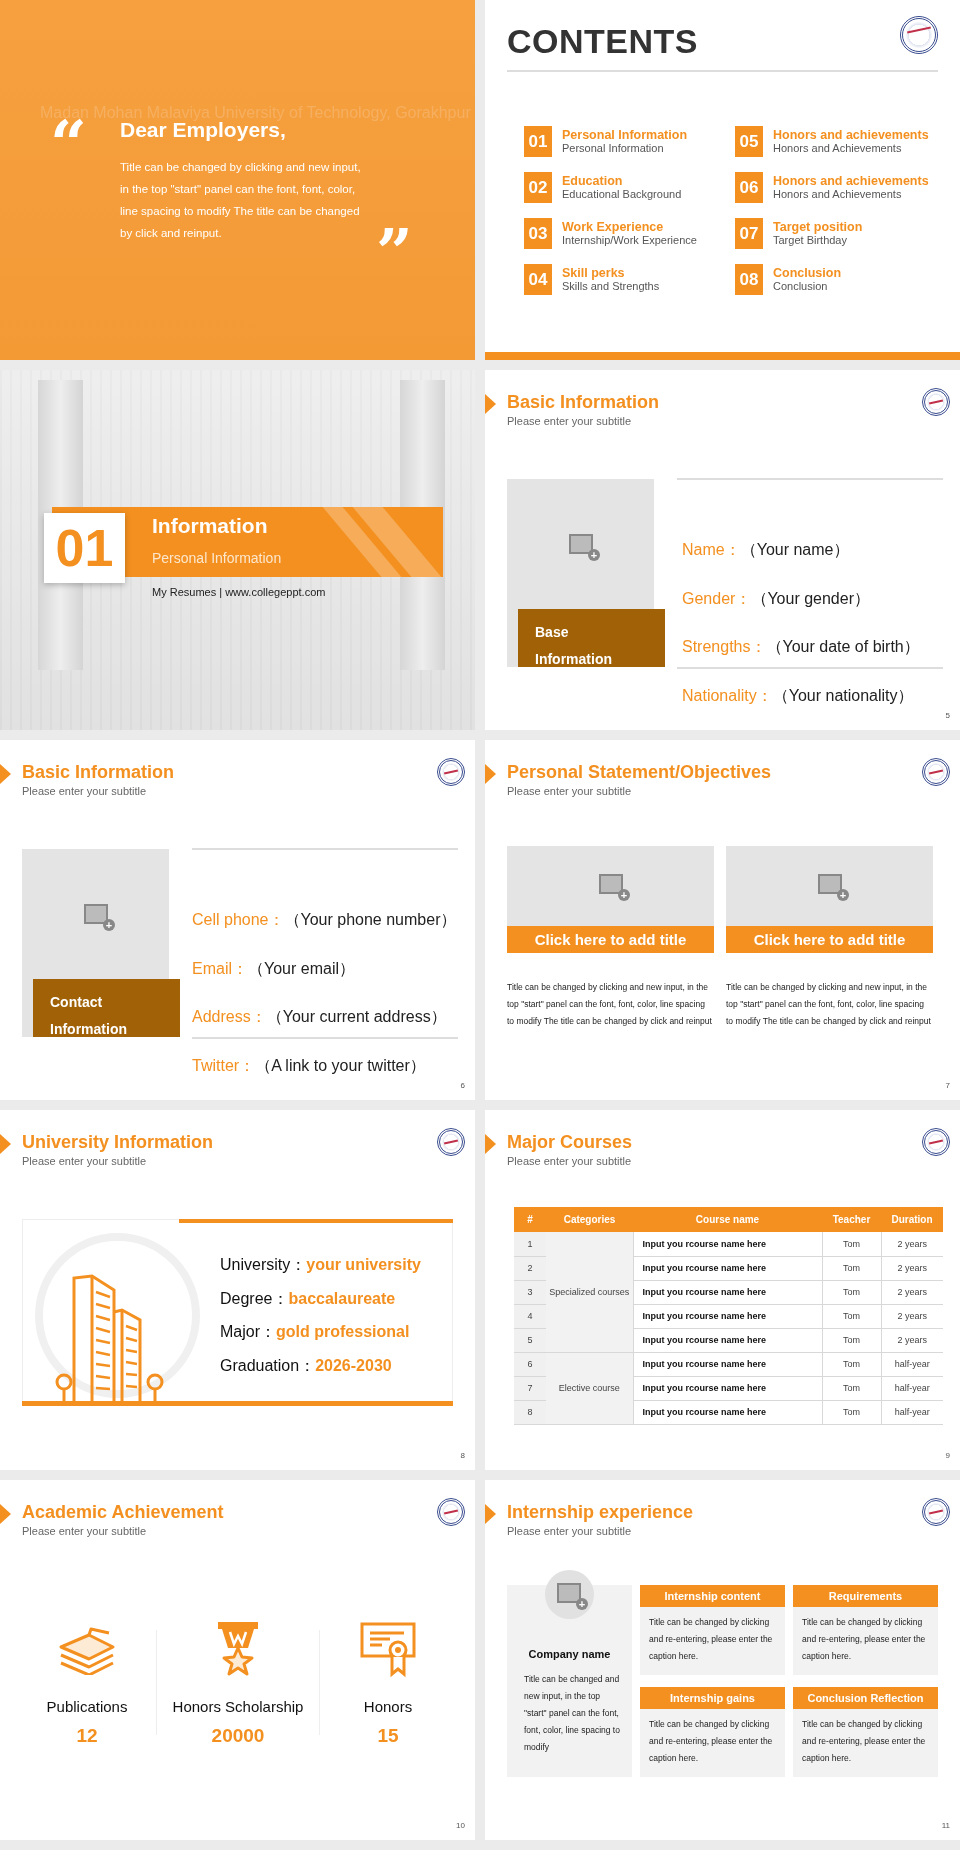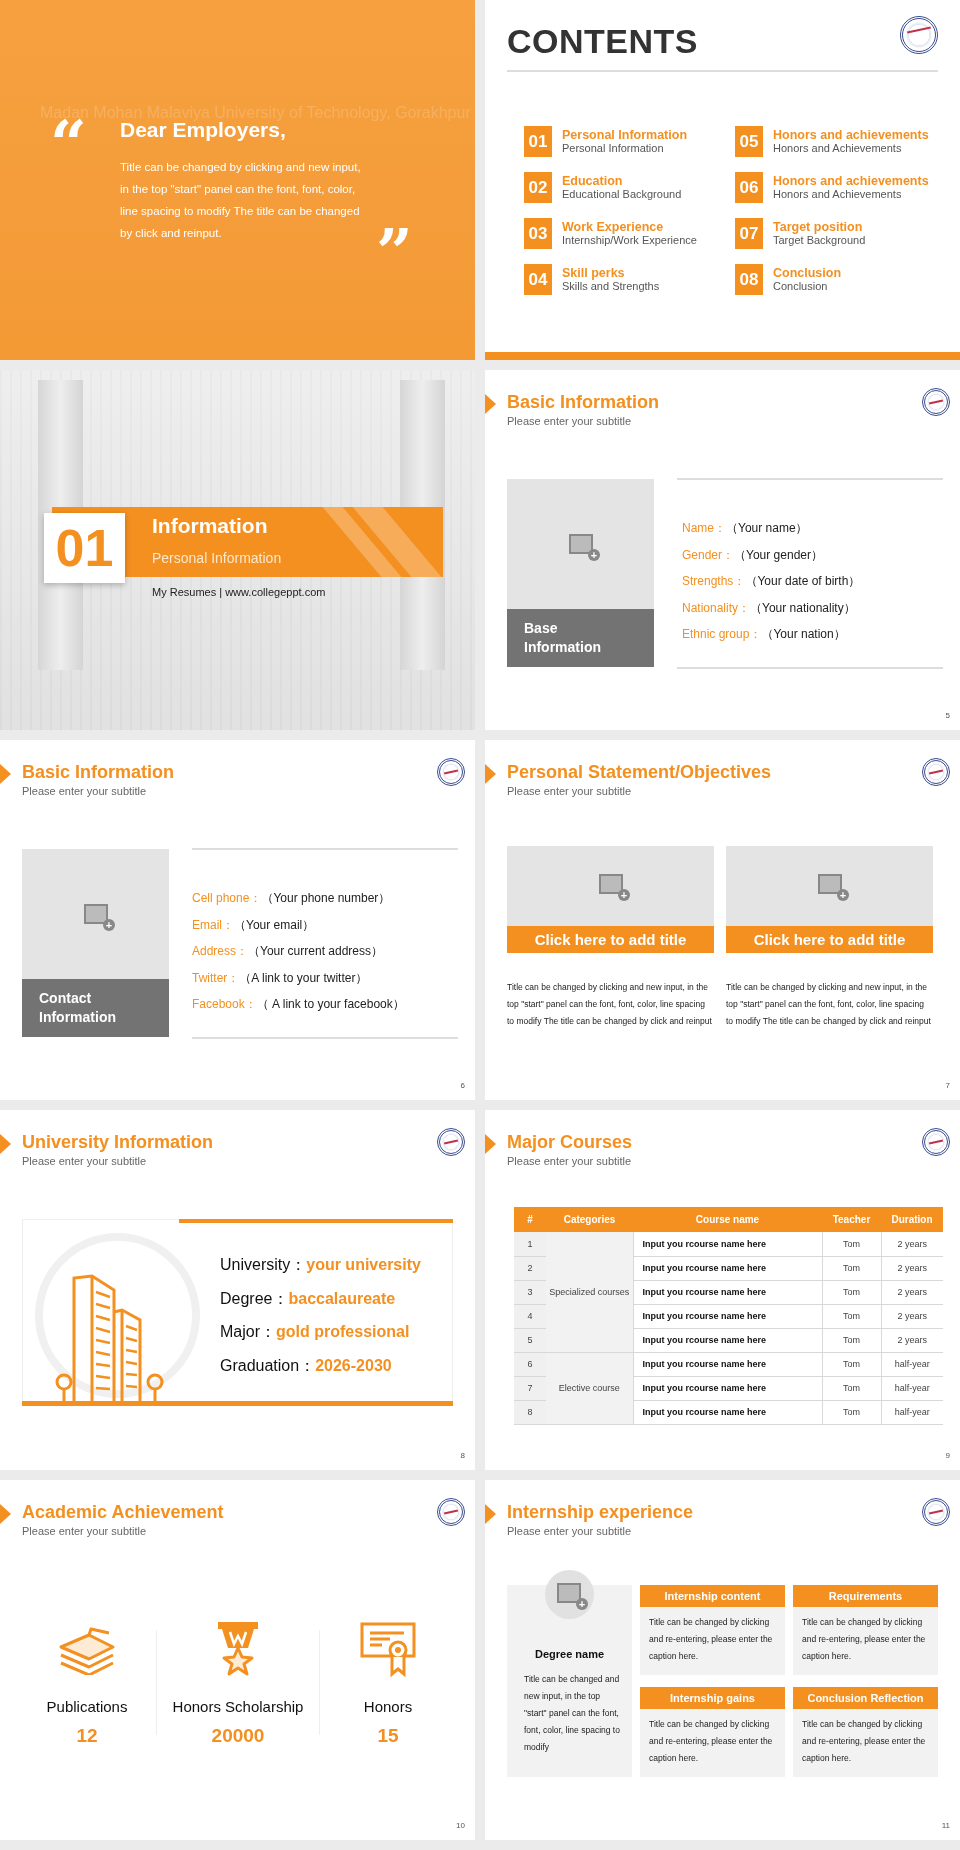--- a/index.html
+++ b/index.html
@@ -44,24 +44,24 @@
   .sec-band .stripe { position: absolute; width: 20px; height: 70px; background: rgba(255,255,255,0.25); transform: skewX(40deg); }
   .sec-box { position: absolute; left: 44px; top: 143px; width: 81px; height: 70px; background: #fff; box-shadow: 0 2px 6px rgba(0,0,0,0.25); color: #f39020; font-size: 52px; font-weight: bold; display: flex; align-items: center; justify-content: center; }
   .sec-title { position: absolute; left: 152px; top: 144px; font-size: 21px; font-weight: bold; color: #fff; }
   .sec-sub { position: absolute; left: 152px; top: 180px; font-size: 14px; color: #fde7cc; }
   .sec-foot { position: absolute; left: 152px; top: 216px; font-size: 11px; color: #222; }
 
   
   .photo-box { position: absolute; left: 22px; top: 109px; width: 147px; height: 188px; background: #e4e4e4; }
   .photo-icon { position: absolute; left: 62px; top: 55px; width: 24px; height: 20px; border: 2px solid #888; background: #bbb; }
   .photo-icon::after { content: "+"; position: absolute; right: -9px; bottom: -9px; width: 12px; height: 12px; border-radius: 50%; background: #888; color: #fff; font-size: 11px; line-height: 12px; text-align: center; font-weight: bold; }
-  .photo-label { position: absolute; left: 0; bottom: 0; width: 147px; height: 58px; background: #737373; color: #fff; font-size: 14px; font-weight: bold; padding: 10px 17px; line-height: 19px; }
+  .photo-label { position: absolute; left: 11px; bottom: 0; width: 147px; height: 58px; background: #a16207; color: #fff; font-size: 14px; font-weight: bold; padding: 10px 17px; line-height: 27px; }
   .info-rule { position: absolute; left: 192px; width: 266px; height: 2px; background: #ddd; }
   .info-lines { position: absolute; left: 197px; top: 145px; }
-  .info-line { font-size: 12px; line-height: 26.5px; white-space: nowrap; color: #222; }
+  .info-line { font-size: 16px; line-height: 26.5px; white-space: nowrap; color: #222; margin-top: 22px; }
   .info-line .lbl { color: #f39020; }
 
   
   .st-card { position: absolute; top: 106px; width: 207px; }
   .st-img { height: 80px; background: #e4e4e4; position: relative; }
   .st-btn { height: 27px; background: #f39020; color: #fff; font-size: 15px; font-weight: bold; text-align: center; line-height: 27px; }
   .st-text { margin-top: 26px; font-size: 8.5px; line-height: 17px; color: #222; }
 
   
   .uni-frame { position: absolute; left: 22px; top: 109px; width: 431px; height: 186px; border: 1px solid #eee; }
@@ -152,21 +152,21 @@
     <div class="ct-num">06</div>
     <div>
         <div class="ct-t1">Honors and achievements</div>
         <div class="ct-t2">Honors and Achievements</div>
       </div>
   </div>
   <div class="ct-item" style="left:250px;top:218px;">
     <div class="ct-num">07</div>
     <div>
         <div class="ct-t1">Target position</div>
-        <div class="ct-t2">Target Background</div>
+        <div class="ct-t2">Target Birthday</div>
       </div>
   </div>
   <div class="ct-item" style="left:250px;top:264px;">
     <div class="ct-num">08</div>
     <div>
         <div class="ct-t1">Conclusion</div>
         <div class="ct-t2">Conclusion</div>
       </div>
   </div>
   <div class="ct-bottom"></div>
@@ -406,21 +406,21 @@
 
 <div class="slide c1 r4">
   <div class="hdr-arrow"></div>
   <div class="hdr-title">Internship experience</div>
   <div class="hdr-sub">Please enter your subtitle</div>
   <div class="logo"></div>
   <div class="co-box"></div>
   <div class="co-circle" style="left:60px;top:90px;">
     <div class="photo-icon" style="left:12px;top:13px;"></div>
   </div>
-  <div class="co-name">Degree name</div>
+  <div class="co-name">Company name</div>
   <div class="co-text">Title can be changed and new input, in the top "start" panel can the font, font, color, line spacing to modify</div>
   <div class="in-card" style="left:155px;top:105px;">
     <div class="in-head">Internship content</div>
     <div class="in-body">Title can be changed by clicking and re-entering, please enter the caption here.</div>
   </div>
   <div class="in-card" style="left:308px;top:105px;">
     <div class="in-head">Requirements</div>
     <div class="in-body">Title can be changed by clicking and re-entering, please enter the caption here.</div>
   </div>
   <div class="in-card" style="left:155px;top:207px;">

